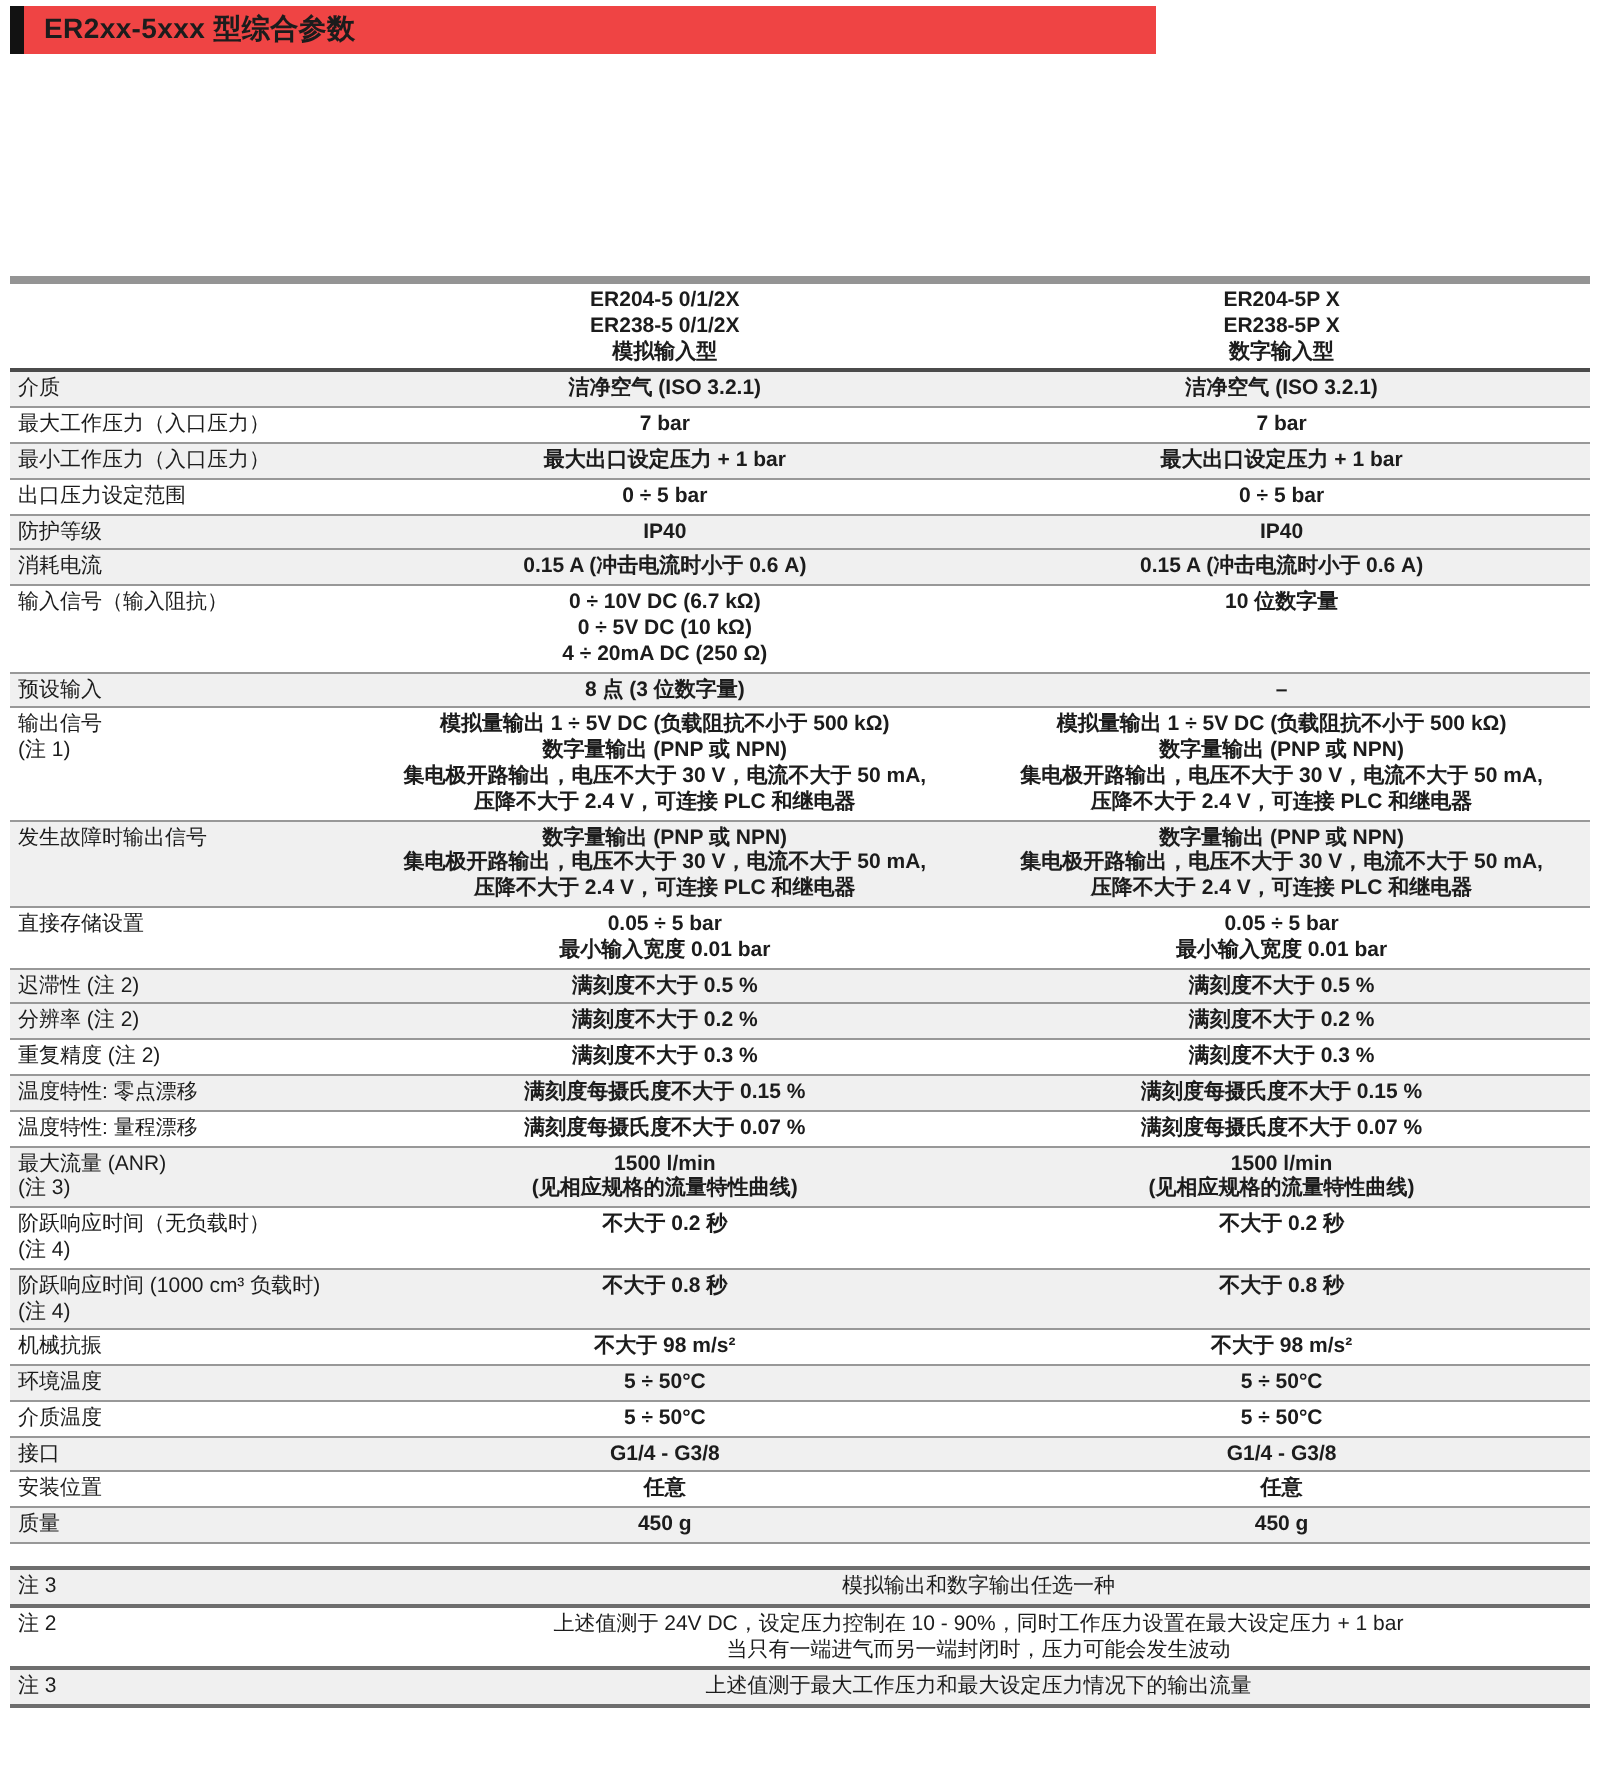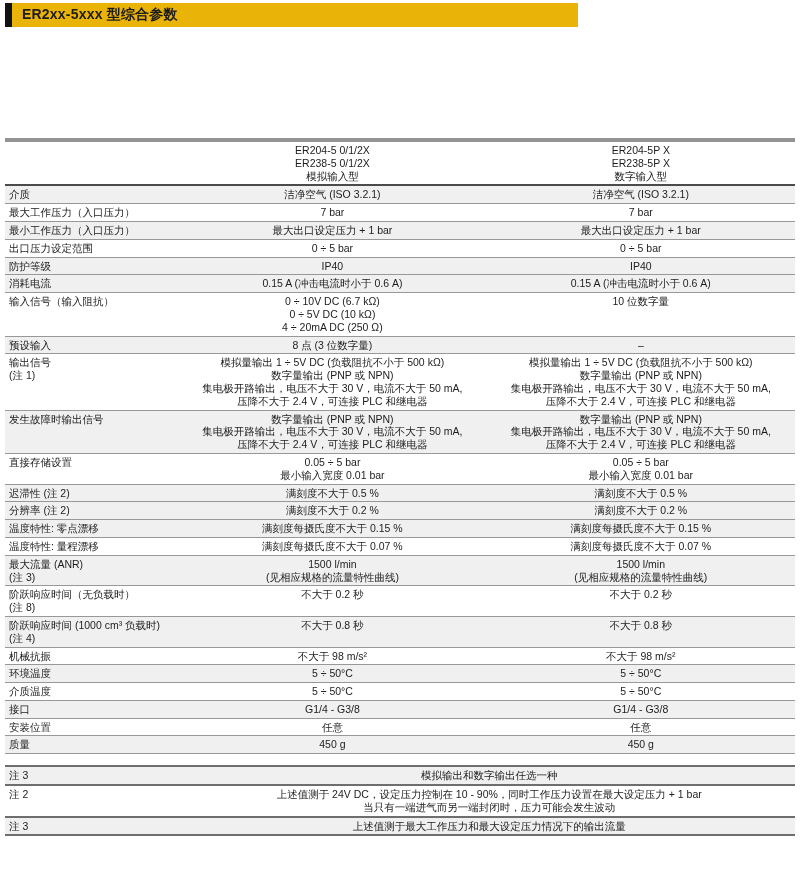--- a/index.html
+++ b/index.html
@@ -5,44 +5,44 @@
   html,body { margin:0; padding:0; background:#ffffff; }
   body {
     width:800px; height:894px; overflow:hidden;
     font-family:"Liberation Sans","DejaVu Sans",sans-serif;
     color:#1c1c1c;
     -webkit-font-smoothing:antialiased;
   }
   .page { padding:3px 5px 0 5px; }
 
   
-  .title-bar { background:#eab308; width:573px; height:24px; display:flex; align-items:center; }
+  .title-bar { background:#ef4444; width:573px; height:24px; display:flex; align-items:center; }
   .title-marker { width:7px; height:24px; background:#121212; margin-right:10px; flex:0 0 auto; }
   .title { font-size:14px; font-weight:bold; margin:0; letter-spacing:0.2px; }
 
   .spacer { height:111px; }
 
   table { width:100%; border-collapse:collapse; table-layout:fixed; font-size:10.5px; line-height:1.22; }
 
   .spec { border-top:4px solid #949494; }
   .spec thead tr { border-bottom:2px solid #4b4b4b; }
   .spec tbody tr { border-top:1px solid #989898; }
   .spec tbody tr:last-child { border-bottom:1px solid #989898; }
 
   .shade { background:#f0f0f0; }
 
   td.lbl {
     width:22%; text-align:left; font-weight:normal;
     padding:2px 2px 2px 4px; vertical-align:top; white-space:pre-line;
   }
   td.val {
-    width:39%; text-align:center; font-weight:normal;
+    width:39%; text-align:center; font-weight:bold;
     padding:2px 6px; vertical-align:top; white-space:pre-line;
   }
-  td.hd { font-weight:normal; }
+  td.hd { font-weight:bold; }
 
   .gap { height:11px; }
 
   .notes { border-top:2px solid #6e6e6e; }
   .notes tr { border-bottom:2px solid #6e6e6e; }
   .notes td.note-text { width:78%; text-align:center; padding:2px 6px; vertical-align:top; white-space:pre-line; }
 </style>
 </head>
 <body>
 
@@ -141,41 +141,46 @@
       <tr class="shade">
           <td class="lbl">迟滞性    (注 2)</td>
           <td class="val">满刻度不大于 0.5 %</td>
           <td class="val">满刻度不大于 0.5 %</td>
         </tr>
       <tr class="shade">
           <td class="lbl">分辨率    (注 2)</td>
           <td class="val">满刻度不大于 0.2 %</td>
           <td class="val">满刻度不大于 0.2 %</td>
         </tr>
+      <tr>
+          <td class="lbl">重复精度  (注 2)</td>
+          <td class="val">满刻度不大于 0.3 %</td>
+          <td class="val">满刻度不大于 0.3 %</td>
+        </tr>
       <tr class="shade">
           <td class="lbl">温度特性: 零点漂移</td>
           <td class="val">满刻度每摄氏度不大于 0.15 %</td>
           <td class="val">满刻度每摄氏度不大于 0.15 %</td>
         </tr>
       <tr>
           <td class="lbl">温度特性: 量程漂移</td>
           <td class="val">满刻度每摄氏度不大于 0.07 %</td>
           <td class="val">满刻度每摄氏度不大于 0.07 %</td>
         </tr>
       <tr class="shade">
           <td class="lbl">最大流量 (ANR)
 (注 3)</td>
           <td class="val">1500 l/min
 (见相应规格的流量特性曲线)</td>
           <td class="val">1500 l/min
 (见相应规格的流量特性曲线)</td>
         </tr>
       <tr>
           <td class="lbl">阶跃响应时间（无负载时）
-(注 8)</td>
+(注 4)</td>
           <td class="val">不大于 0.2 秒</td>
           <td class="val">不大于 0.2 秒</td>
         </tr>
       <tr class="shade">
           <td class="lbl">阶跃响应时间 (1000 cm³ 负载时)
 (注 4)</td>
           <td class="val">不大于 0.8 秒</td>
           <td class="val">不大于 0.8 秒</td>
         </tr>
       <tr>

